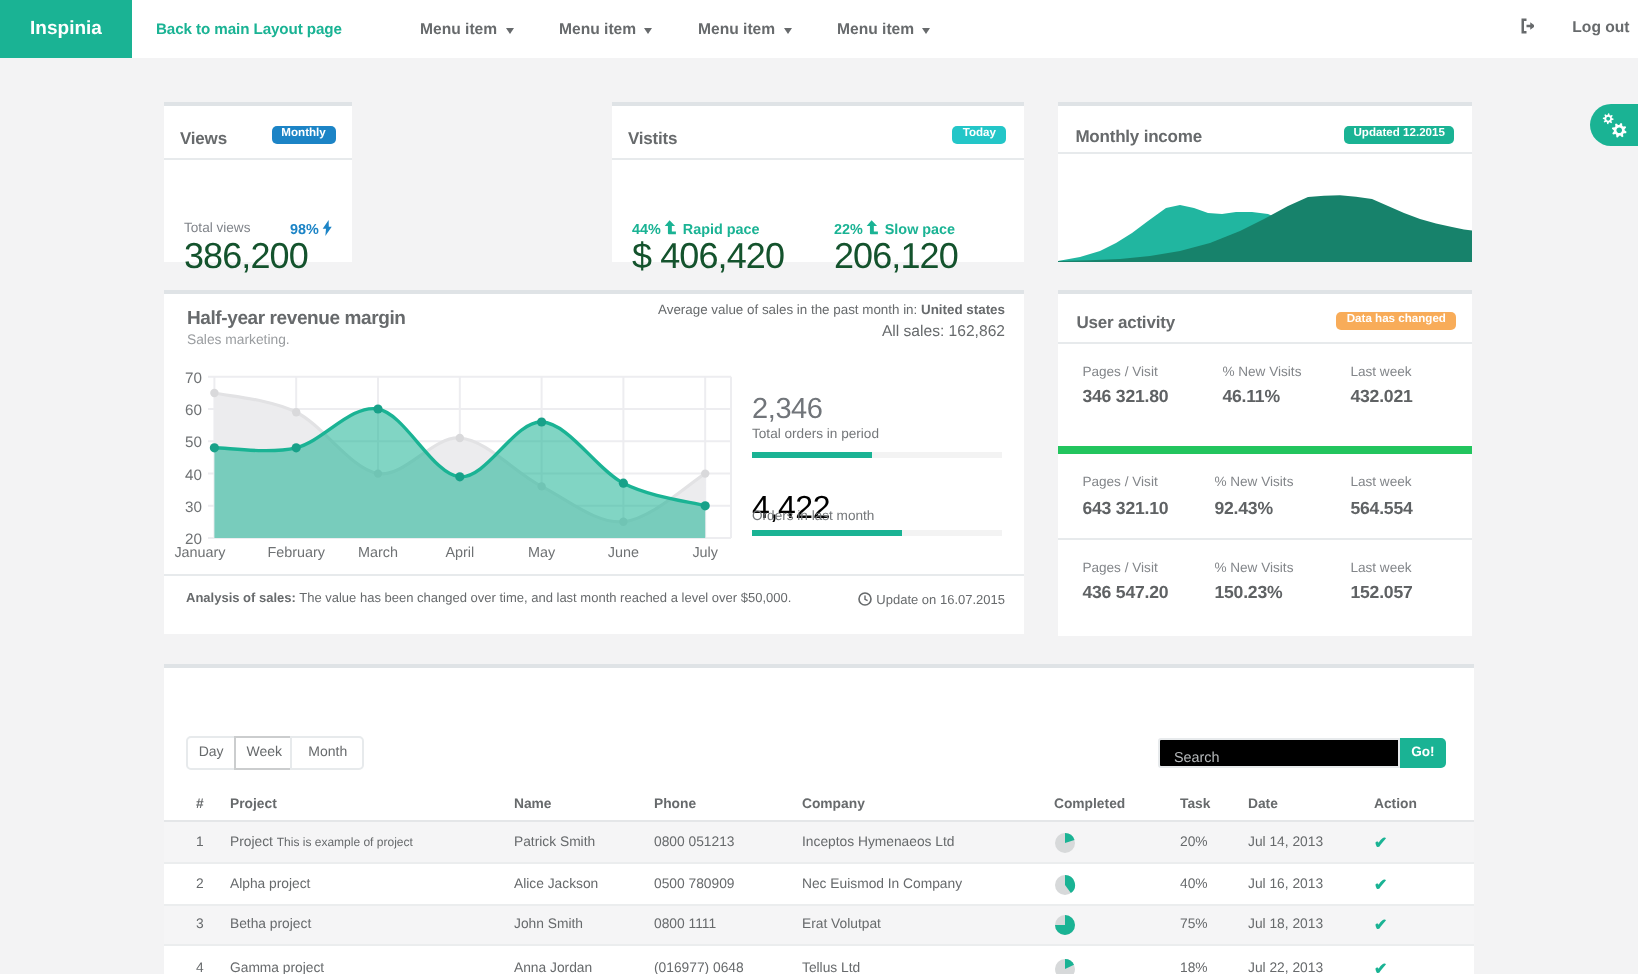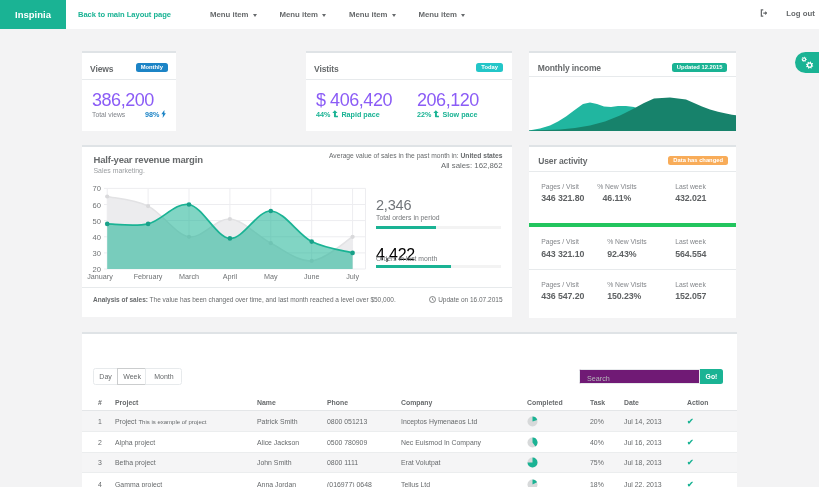--- a/index.html
+++ b/index.html
@@ -7,21 +7,21 @@
 body { font-family:"Liberation Sans", sans-serif; background:#f3f3f4; color:#676a6c; }
 #page { position:relative; width:819px; height:487px; overflow:hidden; }
 .abs { position:absolute; }
 .panel { position:absolute; background:#fff; border-top:2px solid #dfe3e6; }
 .ptitle { position:absolute; left:0; right:0; top:0; border-bottom:1px solid #e7eaec; }
 .h5 { font-size:8.5px; font-weight:bold; color:#676a6c; letter-spacing:-0.1px; }
 .badge { position:absolute; color:#fff; font-weight:bold; font-size:5.8px; border-radius:2.5px; text-align:center; letter-spacing:0; }
 .badge-blue { background:#1c84c6; }
 .badge-teal { background:#1ab394; }
 .badge-orange { background:#f8ac59; }
-.big { font-size:18px; color:#8b5cf6; letter-spacing:-0.45px; }
+.big { font-size:18px; color:#14532d; letter-spacing:-0.45px;margin-top:28px; }
 .small { font-size:6.8px; color:#80848a; }
 .teal { color:#1ab394; }
 .blue { color:#1c84c6; }
 .bold { font-weight:bold; }
 .ua-row { position:absolute; left:0; right:0; }
 .ua-c { position:absolute; top:0; }
 .ua-l { font-size:6.8px; color:#83868a; margin-top:11px; }
 .ua-v { font-size:8.8px; font-weight:bold; color:#5f6264; margin-top:3.5px; letter-spacing:-0.1px; }
 .tbtn { display:inline-block; height:16.8px; line-height:15.5px; text-align:center; background:#fff; border:1px solid #e7eaec; vertical-align:top; margin-right:-1px; }
 #tablepanel table th { text-align:left; font-weight:bold; border-bottom:1px solid #e4e6e8; padding:0 0 0 3px; }
@@ -195,21 +195,21 @@
   <div class="panel" id="uapanel" style="left:529.2px;top:145.3px;width:207.3px;height:173.2px;">
     <div class="ptitle" style="height:24.5px;">
         <span class="h5" style="position:absolute;left:9px;top:8.5px;">User activity</span>
       <span class="badge badge-orange" style="right:8.5px;top:8.5px;padding:1.5px 5px 2px;">Data has changed</span>
     </div>
     <div class="ua-row" style="top:24.5px;height:51.5px;">
       <div class="ua-c" style="left:12px;">
           <div class="ua-l">Pages / Visit</div>
           <div class="ua-v">346 321.80</div>
         </div>
-      <div class="ua-c" style="left:68px;text-align:center;">
+      <div class="ua-c" style="left:82px;">
           <div class="ua-l">% New Visits</div>
           <div class="ua-v">46.11%</div>
         </div>
       <div class="ua-c" style="left:146px;">
           <div class="ua-l">Last week</div>
           <div class="ua-v">432.021</div>
         </div>
     </div>
     <div class="ua-row" style="top:76px;height:45.7px;border-top:4px solid #22c55e;">
       <div class="ua-c" style="left:12px;">
@@ -239,21 +239,21 @@
           <div class="ua-v">152.057</div>
         </div>
     </div>
   </div>
 
   <div class="panel" id="tablepanel" style="left:82px;top:332px;width:654.5px;height:160px;">
 
     <div class="abs" style="left:11.3px;top:34px;height:16.8px;font-size:7px;color:#676a6c;">
       <span class="tbtn" style="border-radius:2.5px 0 0 2.5px;width:24.6px;">Day</span><span class="tbtn" style="border-color:#cbcdce;width:30.5px;">Week</span><span class="tbtn" style="border-radius:0 2.5px 2.5px 0;width:37px;margin-left:-1px;">Month</span>
     </div>
-    <div class="abs" style="left:497px;top:35px;width:121.3px;height:15.4px;border:1px solid #e7eaec;border-radius:1.5px 0 0 1.5px;background:#701a75;">
+    <div class="abs" style="left:497px;top:35px;width:121.3px;height:15.4px;border:1px solid #e7eaec;border-radius:1.5px 0 0 1.5px;background:#000000;">
       <span style="position:absolute;left:7px;top:3.5px;font-size:7.2px;color:#b5b8ba;">Search</span>
     </div>
     <div class="abs" style="left:618.3px;top:35px;width:22.3px;height:15.4px;background:#1ab394;border-radius:0 2.5px 2.5px 0;color:#fff;font-size:6.8px;font-weight:bold;text-align:center;line-height:15.4px;">Go!</div>
 
     <table style="position:absolute;left:0;top:61px;width:654.5px;border-collapse:collapse;font-size:6.9px;color:#676a6c;">
       <tbody>
           <tr style="height:15.5px;">
         <th style="width:30px;">#</th>
             <th style="width:142px;">Project</th>
             <th style="width:70px;">Name</th>

